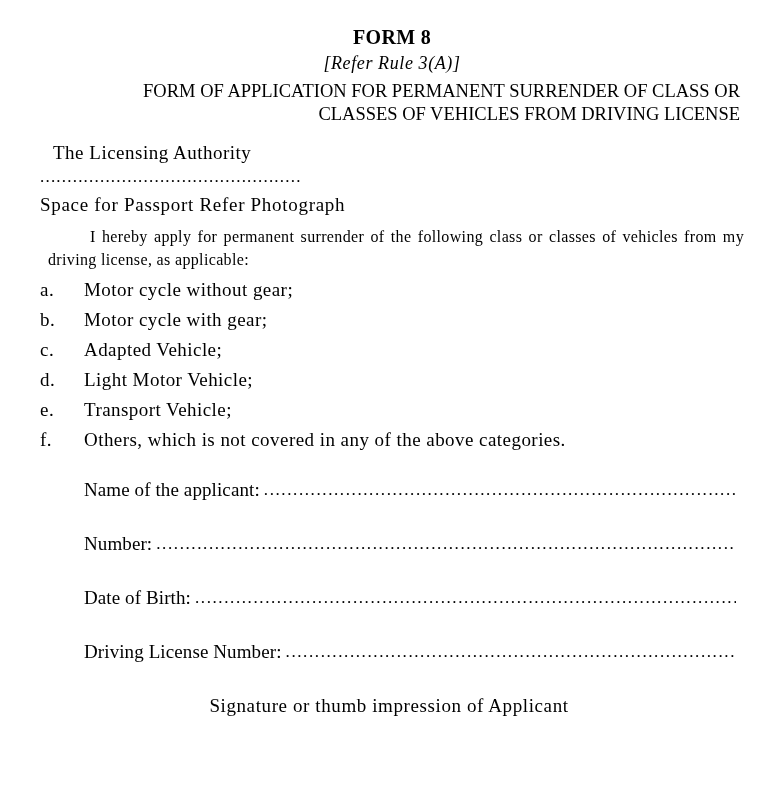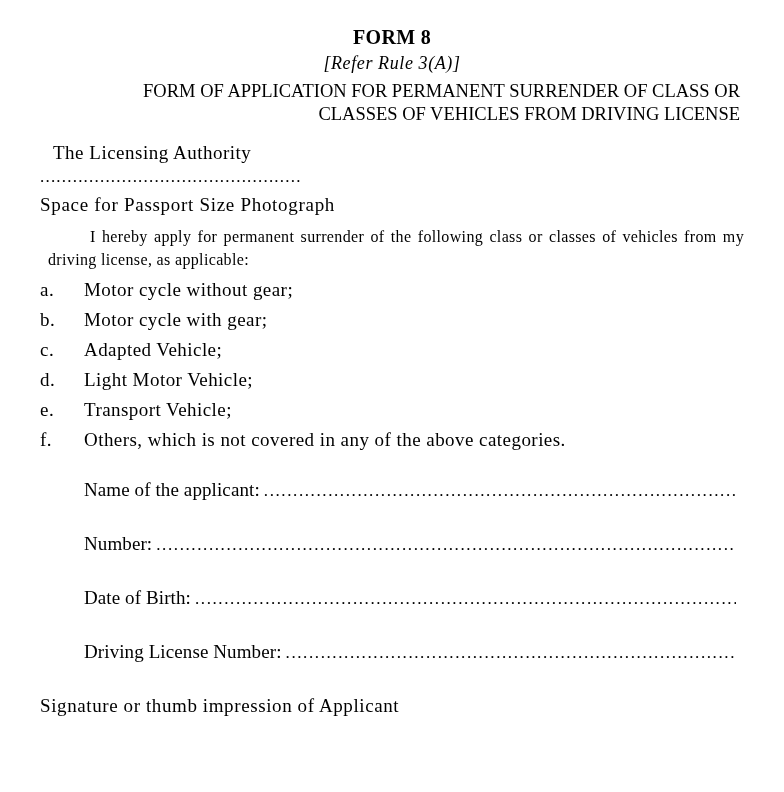--- a/index.html
+++ b/index.html
@@ -92,21 +92,21 @@
   }
   .list li .item-text {
     flex: 1 1 auto;
   }
   .fields {
     margin: 28px 0 0 0;
     padding: 0 8px 0 44px;
   }
   .field-row {
     display: flex;
-    align-items: flex-end;
+    align-items: center;
     margin: 0 0 32px 0;
     font-size: 19px;
   }
   .field-label {
     white-space: nowrap;
     letter-spacing: 0.1px;
   }
   .field-dots {
     flex: 1 1 auto;
     overflow: hidden;
@@ -115,21 +115,21 @@
     font-size: 17px;
     margin-left: 4px;
   }
   .date-line {
     margin: 36px 0 0 0;
     font-size: 19px;
     letter-spacing: 0.6px;
   }
   .signature-line {
     margin: 18px 0 0 0;
-    text-align: left;
+    text-align: center;
     padding-right: 6px;
     font-size: 19px;
     letter-spacing: 0.6px;
   }
 </style>
 </head>
 <body>
 
 <div class="page">
 
@@ -138,21 +138,21 @@
   <div class="refer-rule">[Refer  Rule  3(A)]</div>
 
   <div class="subtitle">
     <div>FORM OF APPLICATION FOR PERMANENT SURRENDER OF CLASS OR</div>
     <div>CLASSES OF VEHICLES FROM DRIVING LICENSE</div>
   </div>
 
   <div class="block">
     <div class="authority-line">The  Licensing  Authority</div>
     <div class="dotline">................................................</div>
-    <div class="photo-line">Space  for  Passport  Size  Photograph</div>
+    <div class="photo-line">Space  for  Passport  Refer  Photograph</div>
   </div>
 
   <p class="para"><span class="indent"></span><span>I hereby apply for permanent surrender of the following class or classes of vehicles from my driving license, as applicable:</span></p>
 
   <ul class="list">
     <li>
       <span class="marker">a.</span>
       <span class="item-text">Motor  cycle  without  gear;</span>
     </li>
     <li>

